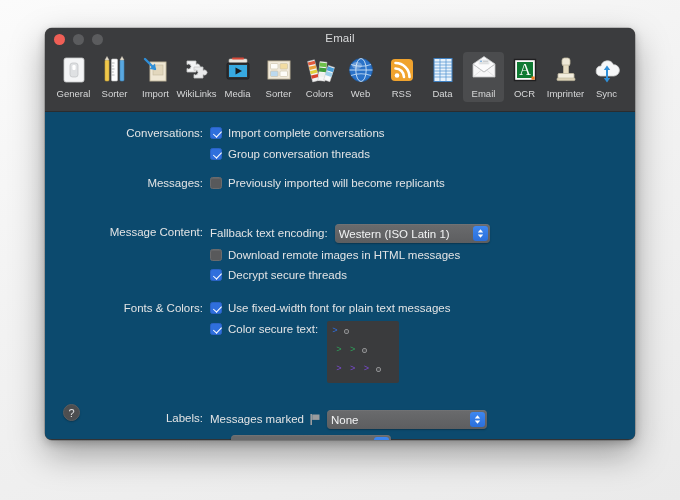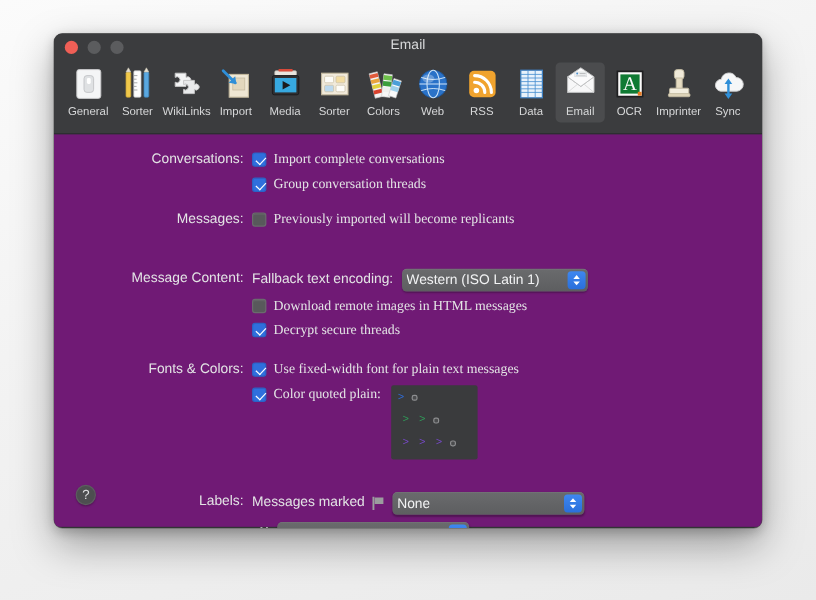--- a/index.html
+++ b/index.html
@@ -90,21 +90,21 @@
     font-size: 9.5px;
     color: #d7d8d9;
     white-space: nowrap;
     line-height: 11px;
   }
 
   
   .content {
     position: relative;
     height: 327px;
-    background: #701a75;
+    background: #0c4a6e;
   }
 
   .row {
     position: absolute;
     display: flex;
     align-items: flex-start;
   }
   .lbl {
     width: 103px;
     text-align: right;
@@ -144,21 +144,20 @@
     left: 3.6px; top: 1.3px;
     width: 3.6px; height: 7px;
     border: solid #fff;
     border-width: 0 1.7px 1.7px 0;
     transform: rotate(43deg);
   }
   .cb-text {
     font-size: 11.5px;
     color: #e3e4e5;
     white-space: nowrap;
-    font-family: Liberation Serif, serif;
   }
 
   
   .popup {
     height: 19px;
     background: linear-gradient(180deg, #6a6b6d 0%, #5d5e60 100%);
     border-radius: 4px;
     display: flex;
     align-items: center;
     position: relative;
@@ -293,37 +292,37 @@
           <rect x="20" y="5" width="4" height="21" rx="1" fill="#5aa8e0" stroke="#3d85bb" stroke-width="0.6"></rect>
           <polygon points="20,5 24,5 22,1.5" fill="#e8e0cf" stroke="#c0bcae" stroke-width="0.5"></polygon>
         </svg>
       </span>
       <span class="tb-label">Sorter</span>
     </div>
 
     <div class="tb-item">
       <span class="tb-icon">
         <svg width="30" height="30" viewBox="0 0 30 30">
-          <path d="M5 6 h9 v3.5 a2.5 2.5 0 1 1 0 4 V17 H5 v-3.5 a2.5 2.5 0 1 0 0-4 Z" fill="#f3f4f5" stroke="#c5c6c7" stroke-width="0.8"></path>
-          <path d="M14 17 h9 v3.5 a2.5 2.5 0 1 1 0 4 V28 H14 v-3.5 a2.5 2.5 0 1 0 0-4 Z" fill="#e9eaeb" stroke="#c5c6c7" stroke-width="0.8" transform="translate(-2,-5)"></path>
-        </svg>
-      </span>
-      <span class="tb-label">WikiLinks</span>
-    </div>
-
-    <div class="tb-item">
-      <span class="tb-icon">
-        <svg width="30" height="30" viewBox="0 0 30 30">
           <rect x="9" y="7" width="16" height="19" fill="#efe7d4" stroke="#c4b99e" stroke-width="0.9"></rect>
           <rect x="12" y="10" width="10" height="10" fill="#e2d7bd" stroke="#c4b99e" stroke-width="0.6"></rect>
           <path d="M4 4 L14 14" stroke="#2f8fd8" stroke-width="2.4" stroke-linecap="round"></path>
           <polygon points="15,15 8.5,14 14,8.5" fill="#2f8fd8"></polygon>
         </svg>
       </span>
       <span class="tb-label">Import</span>
+    </div>
+
+    <div class="tb-item">
+      <span class="tb-icon">
+        <svg width="30" height="30" viewBox="0 0 30 30">
+          <path d="M5 6 h9 v3.5 a2.5 2.5 0 1 1 0 4 V17 H5 v-3.5 a2.5 2.5 0 1 0 0-4 Z" fill="#f3f4f5" stroke="#c5c6c7" stroke-width="0.8"></path>
+          <path d="M14 17 h9 v3.5 a2.5 2.5 0 1 1 0 4 V28 H14 v-3.5 a2.5 2.5 0 1 0 0-4 Z" fill="#e9eaeb" stroke="#c5c6c7" stroke-width="0.8" transform="translate(-2,-5)"></path>
+        </svg>
+      </span>
+      <span class="tb-label">WikiLinks</span>
     </div>
 
     <div class="tb-item">
       <span class="tb-icon">
         <svg width="30" height="30" viewBox="0 0 30 30">
           <rect x="6" y="4" width="18" height="4" rx="1" fill="#e8e5de" stroke="#bfbcb4" stroke-width="0.6"></rect>
           <rect x="9" y="2.5" width="12" height="2" rx="0.8" fill="#d84a3a"></rect>
           <rect x="4" y="8" width="22" height="16" rx="1.5" fill="#2f2f31" stroke="#1b1b1d" stroke-width="0.8"></rect>
           <rect x="6" y="10" width="18" height="12" fill="#37a9e0"></rect>
           <polygon points="12.5,12.5 19,16 12.5,19.5" fill="#1b1b1d"></polygon>
@@ -527,21 +526,21 @@
     <div class="row" style="left:62px; top:188px;">
       <div class="lbl">Fonts &amp; Colors:</div>
       <div class="fields">
         <label class="cb-line">
           <span class="cbox on"></span>
           <span class="cb-text">Use fixed-width font for plain text messages</span>
         </label>
         <div style="display:flex; align-items:flex-start; gap:9px;">
           <label class="cb-line">
             <span class="cbox on"></span>
-            <span class="cb-text">Color quoted plain:</span>
+            <span class="cb-text">Color secure text:</span>
           </label>
           <div class="quote-box">
 
             <div class="q-row" style="left:5px; top:5px;">
               <span class="q-marks" style="color:#2f6fe0;">&gt;</span>
               <span class="well">
                 <span class="well-inner" style="background:#2f6fe0;"></span>
               </span>
             </div>
 

